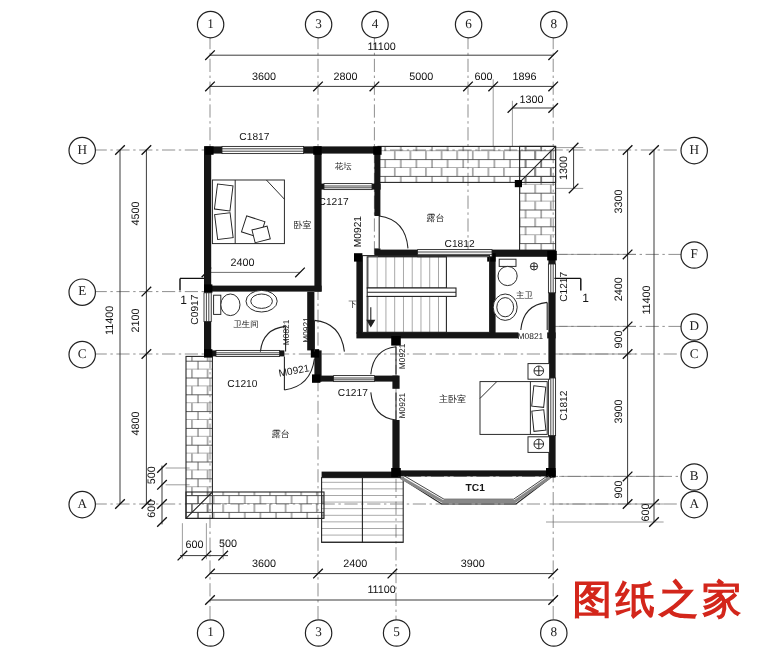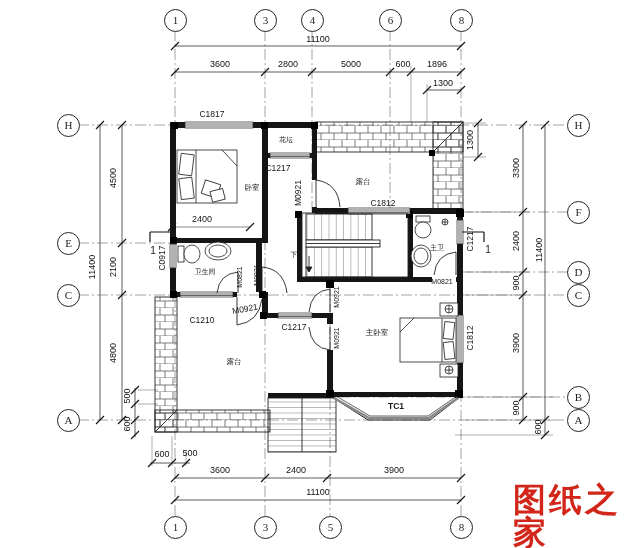--- a/index.html
+++ b/index.html
@@ -279,14 +279,14 @@
       <div class="lbl dim" style="left: 127px; top: 396px; transform: translate(-50%, -50%) rotate(-90deg);">500</div>
       <div class="lbl dim" style="left: 127px; top: 424px; transform: translate(-50%, -50%) rotate(-90deg);">600</div>
       <div class="lbl dim" style="left: 162px; top: 454px; transform: translate(-50%, -50%);">600</div>
       <div class="lbl dim" style="left: 190px; top: 453px; transform: translate(-50%, -50%);">500</div>
       <div class="lbl dim" style="left: 220px; top: 470px; transform: translate(-50%, -50%);">3600</div>
       <div class="lbl dim" style="left: 296px; top: 470px; transform: translate(-50%, -50%);">2400</div>
       <div class="lbl dim" style="left: 394px; top: 470px; transform: translate(-50%, -50%);">3900</div>
       <div class="lbl dim" style="left: 318px; top: 492px; transform: translate(-50%, -50%);">11100</div>
     </div>
 
-  <div class="watermark" style="color: rgb(211, 38, 27); margin-left: 36px;">图纸之家</div>
+  <div class="watermark" style="color: rgb(211, 38, 27);">图纸之家</div>
 </div>
 
 </body></html>

